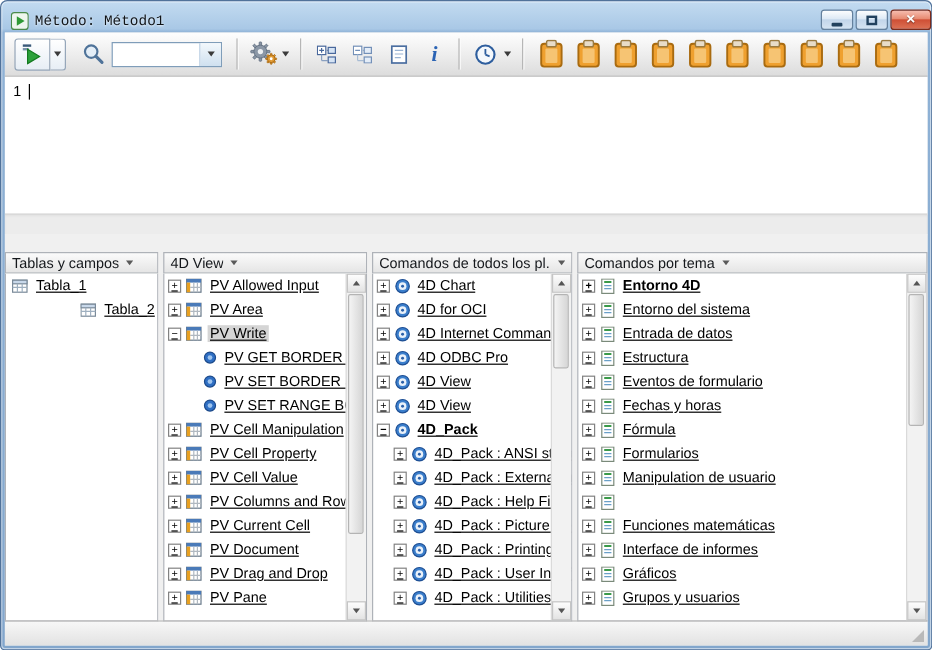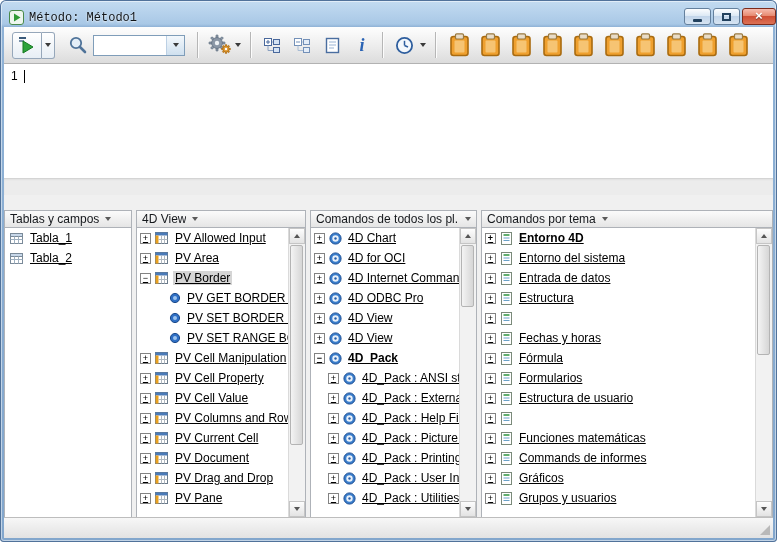--- a/index.html
+++ b/index.html
@@ -305,21 +305,21 @@
               <svg width="14" height="13" viewBox="0 0 14 13">
                 <rect x="0.5" y="1.5" width="12" height="10" fill="#fff" stroke="#7a8a99"></rect>
                 <rect x="0.5" y="1.5" width="12" height="3" fill="#c8d8ea" stroke="#7a8a99"></rect>
                 <line x1="4.5" y1="4.5" x2="4.5" y2="11.5" stroke="#9fb0c0"></line>
                 <line x1="8.5" y1="4.5" x2="8.5" y2="11.5" stroke="#9fb0c0"></line>
                 <line x1="0.5" y1="7.5" x2="12.5" y2="7.5" stroke="#9fb0c0"></line>
               </svg>
             </span>
             <span class="tree-label">Tabla_1</span>
           </div>
-          <div class="tree-row" style="padding-left: 3px;">
+          <div class="tree-row" style="padding-left: 3px; justify-content: flex-end;">
             <span class="exp-spacer small"></span>
             <span class="tree-icon">
               <svg width="14" height="13" viewBox="0 0 14 13">
                 <rect x="0.5" y="1.5" width="12" height="10" fill="#fff" stroke="#7a8a99"></rect>
                 <rect x="0.5" y="1.5" width="12" height="3" fill="#c8d8ea" stroke="#7a8a99"></rect>
                 <line x1="4.5" y1="4.5" x2="4.5" y2="11.5" stroke="#9fb0c0"></line>
                 <line x1="8.5" y1="4.5" x2="8.5" y2="11.5" stroke="#9fb0c0"></line>
                 <line x1="0.5" y1="7.5" x2="12.5" y2="7.5" stroke="#9fb0c0"></line>
               </svg>
             </span>
@@ -368,21 +368,21 @@
             <span class="tree-icon">
               <svg width="14" height="13" viewBox="0 0 14 13">
                 <rect x="0.5" y="0.5" width="12" height="11" fill="#fff" stroke="#6a7a8a"></rect>
                 <rect x="0.5" y="0.5" width="12" height="3" fill="#4a7ab8"></rect>
                 <rect x="0.5" y="3.5" width="3" height="8" fill="#e8a020"></rect>
                 <line x1="6.5" y1="3.5" x2="6.5" y2="11.5" stroke="#b0b8c0"></line>
                 <line x1="9.5" y1="3.5" x2="9.5" y2="11.5" stroke="#b0b8c0"></line>
                 <line x1="3.5" y1="7.5" x2="12.5" y2="7.5" stroke="#b0b8c0"></line>
               </svg>
             </span>
-            <span class="tree-label selected">PV Border</span>
+            <span class="tree-label selected">PV Write</span>
           </div>
           <div class="tree-row" style="padding-left: 17px;">
             <span class="exp-spacer"></span>
             <span class="tree-icon">
               <svg width="12" height="12" viewBox="0 0 12 12">
                 <circle cx="6" cy="6" r="4.6" fill="#2f6fc4" stroke="#1c4a8a"></circle>
                 <circle cx="6" cy="6" r="2" fill="#9ec4ee"></circle>
               </svg>
             </span>
             <span class="tree-label">PV GET BORDER STYLE</span>
@@ -762,20 +762,21 @@
           <div class="tree-row" style="padding-left: 3px;">
             <span class="expander">+</span>
             <span class="tree-icon">
               <svg width="13" height="13" viewBox="0 0 13 13">
                 <rect x="1.5" y="0.5" width="10" height="12" fill="#fff" stroke="#7a8a7a"></rect>
                 <line x1="3.5" y1="3" x2="9.5" y2="3" stroke="#3a9a4a" stroke-width="1.6"></line>
                 <line x1="3.5" y1="6" x2="9.5" y2="6" stroke="#6aa0c8"></line>
                 <line x1="3.5" y1="8.5" x2="9.5" y2="8.5" stroke="#6aa0c8"></line>
               </svg>
             </span>
+            <span class="tree-label">Eventos de formulario</span>
           </div>
           <div class="tree-row" style="padding-left: 3px;">
             <span class="expander">+</span>
             <span class="tree-icon">
               <svg width="13" height="13" viewBox="0 0 13 13">
                 <rect x="1.5" y="0.5" width="10" height="12" fill="#fff" stroke="#7a8a7a"></rect>
                 <line x1="3.5" y1="3" x2="9.5" y2="3" stroke="#3a9a4a" stroke-width="1.6"></line>
                 <line x1="3.5" y1="6" x2="9.5" y2="6" stroke="#6aa0c8"></line>
                 <line x1="3.5" y1="8.5" x2="9.5" y2="8.5" stroke="#6aa0c8"></line>
               </svg>
@@ -809,21 +810,21 @@
           <div class="tree-row" style="padding-left: 3px;">
             <span class="expander">+</span>
             <span class="tree-icon">
               <svg width="13" height="13" viewBox="0 0 13 13">
                 <rect x="1.5" y="0.5" width="10" height="12" fill="#fff" stroke="#7a8a7a"></rect>
                 <line x1="3.5" y1="3" x2="9.5" y2="3" stroke="#3a9a4a" stroke-width="1.6"></line>
                 <line x1="3.5" y1="6" x2="9.5" y2="6" stroke="#6aa0c8"></line>
                 <line x1="3.5" y1="8.5" x2="9.5" y2="8.5" stroke="#6aa0c8"></line>
               </svg>
             </span>
-            <span class="tree-label">Estructura de usuario</span>
+            <span class="tree-label">Manipulation de usuario</span>
           </div>
           <div class="tree-row" style="padding-left: 3px;">
             <span class="expander">+</span>
             <span class="tree-icon">
               <svg width="13" height="13" viewBox="0 0 13 13">
                 <rect x="1.5" y="0.5" width="10" height="12" fill="#fff" stroke="#7a8a7a"></rect>
                 <line x1="3.5" y1="3" x2="9.5" y2="3" stroke="#3a9a4a" stroke-width="1.6"></line>
                 <line x1="3.5" y1="6" x2="9.5" y2="6" stroke="#6aa0c8"></line>
                 <line x1="3.5" y1="8.5" x2="9.5" y2="8.5" stroke="#6aa0c8"></line>
               </svg>
@@ -844,21 +845,21 @@
           <div class="tree-row" style="padding-left: 3px;">
             <span class="expander">+</span>
             <span class="tree-icon">
               <svg width="13" height="13" viewBox="0 0 13 13">
                 <rect x="1.5" y="0.5" width="10" height="12" fill="#fff" stroke="#7a8a7a"></rect>
                 <line x1="3.5" y1="3" x2="9.5" y2="3" stroke="#3a9a4a" stroke-width="1.6"></line>
                 <line x1="3.5" y1="6" x2="9.5" y2="6" stroke="#6aa0c8"></line>
                 <line x1="3.5" y1="8.5" x2="9.5" y2="8.5" stroke="#6aa0c8"></line>
               </svg>
             </span>
-            <span class="tree-label">Commands de informes</span>
+            <span class="tree-label">Interface de informes</span>
           </div>
           <div class="tree-row" style="padding-left: 3px;">
             <span class="expander">+</span>
             <span class="tree-icon">
               <svg width="13" height="13" viewBox="0 0 13 13">
                 <rect x="1.5" y="0.5" width="10" height="12" fill="#fff" stroke="#7a8a7a"></rect>
                 <line x1="3.5" y1="3" x2="9.5" y2="3" stroke="#3a9a4a" stroke-width="1.6"></line>
                 <line x1="3.5" y1="6" x2="9.5" y2="6" stroke="#6aa0c8"></line>
                 <line x1="3.5" y1="8.5" x2="9.5" y2="8.5" stroke="#6aa0c8"></line>
               </svg>

